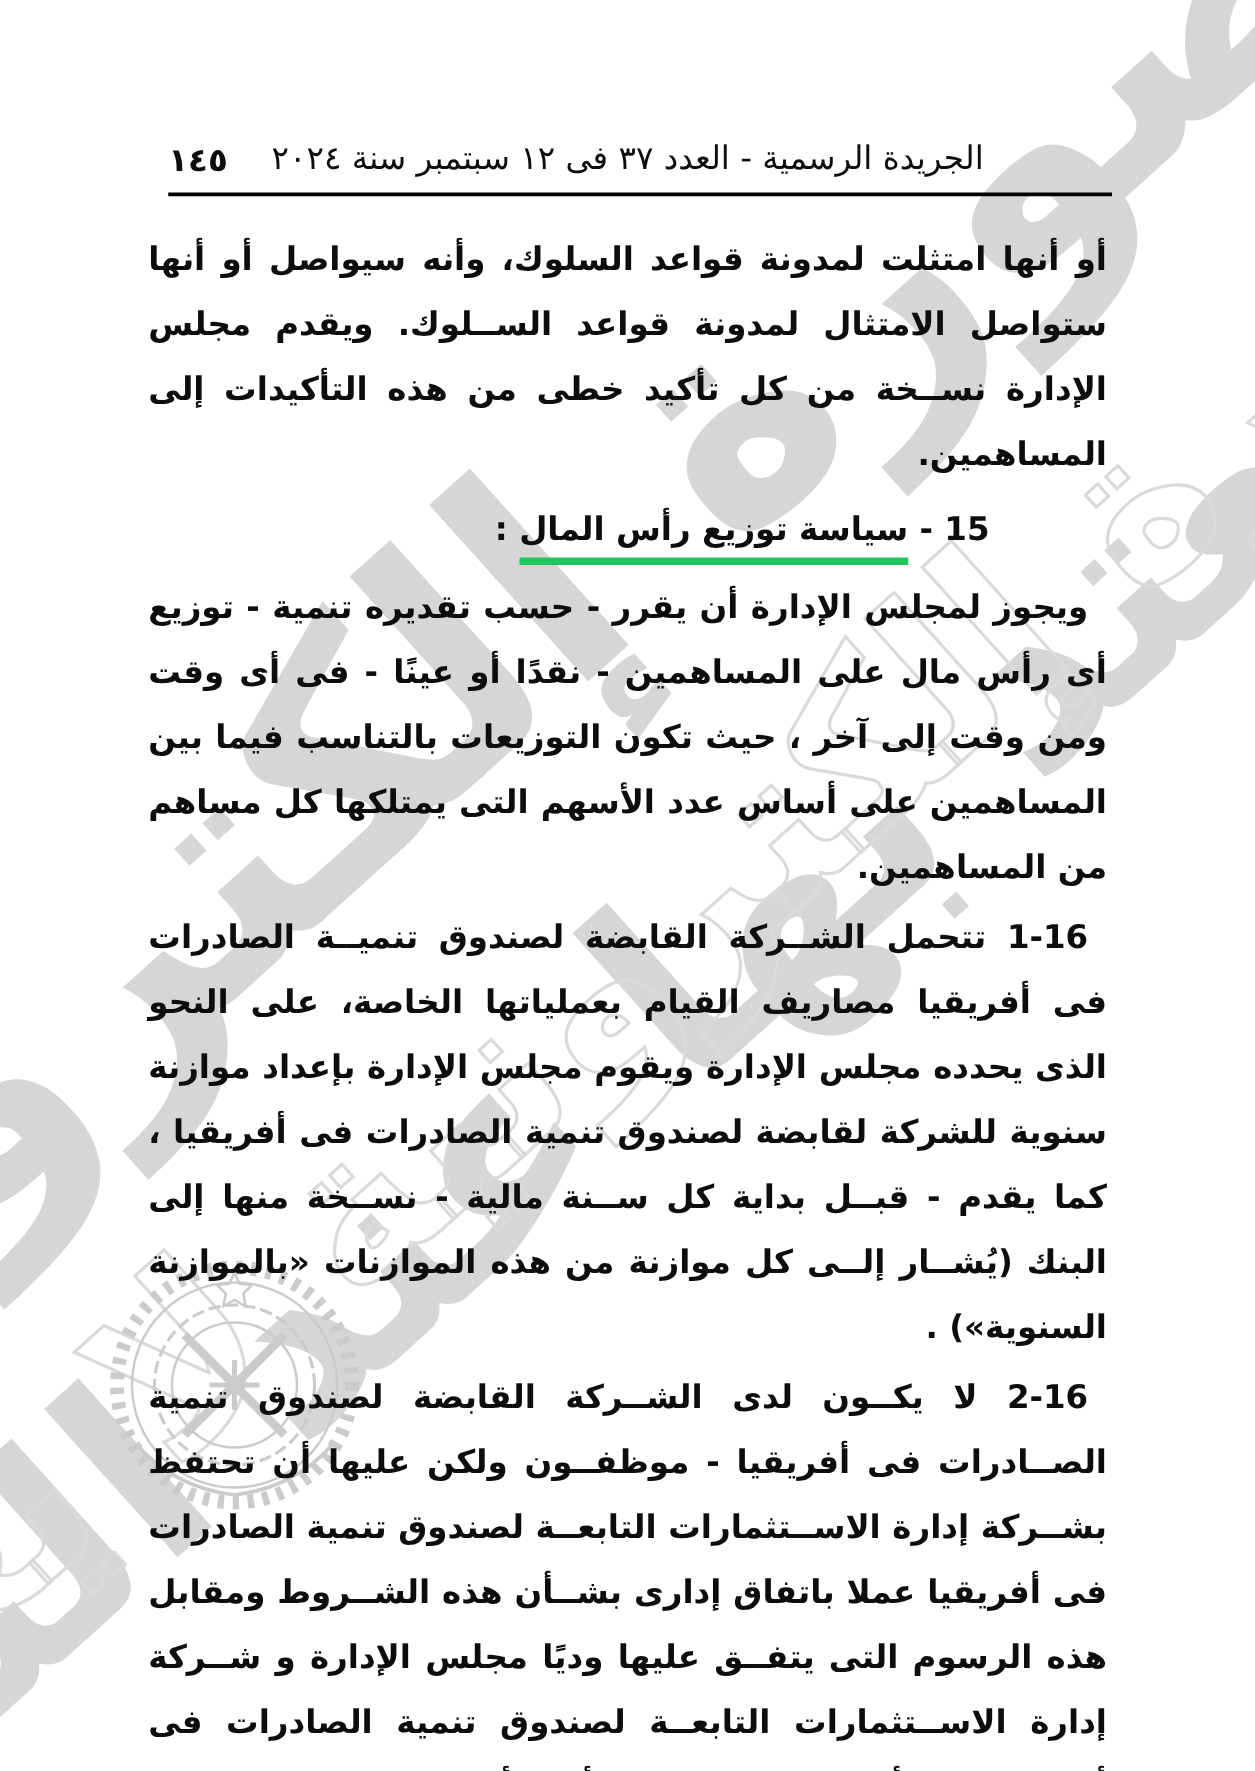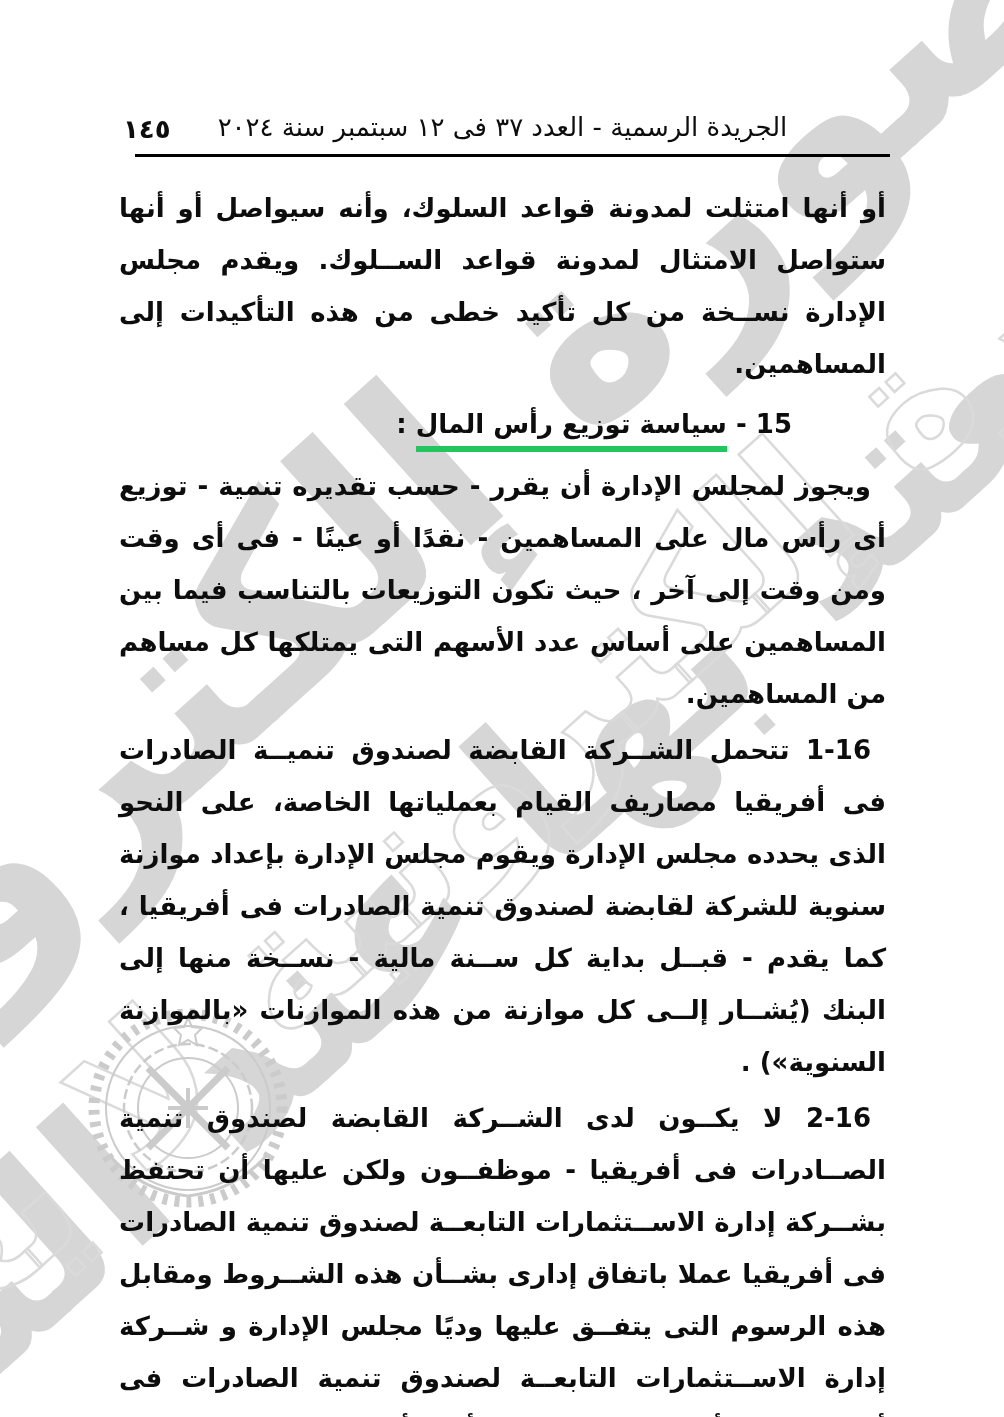--- a/index.html
+++ b/index.html
@@ -57,21 +57,21 @@
   }
   .hdr { position: relative; height: 48px; }
   .hdr-title {
     text-align: center;
     font-size: 26px;
     font-weight: normal;
     white-space: nowrap;
   }
   .hdr-pagenum {
     position: absolute;
-    left: 8px; top: 2px;
+    left: 20px; top: 2px;
     font-size: 26px;
     font-weight: bold;
   }
   .hdr-rule {
     position: absolute;
     left: 20px; right: 0; top: 42px;
     height: 3px;
     background: #000;
   }
 

